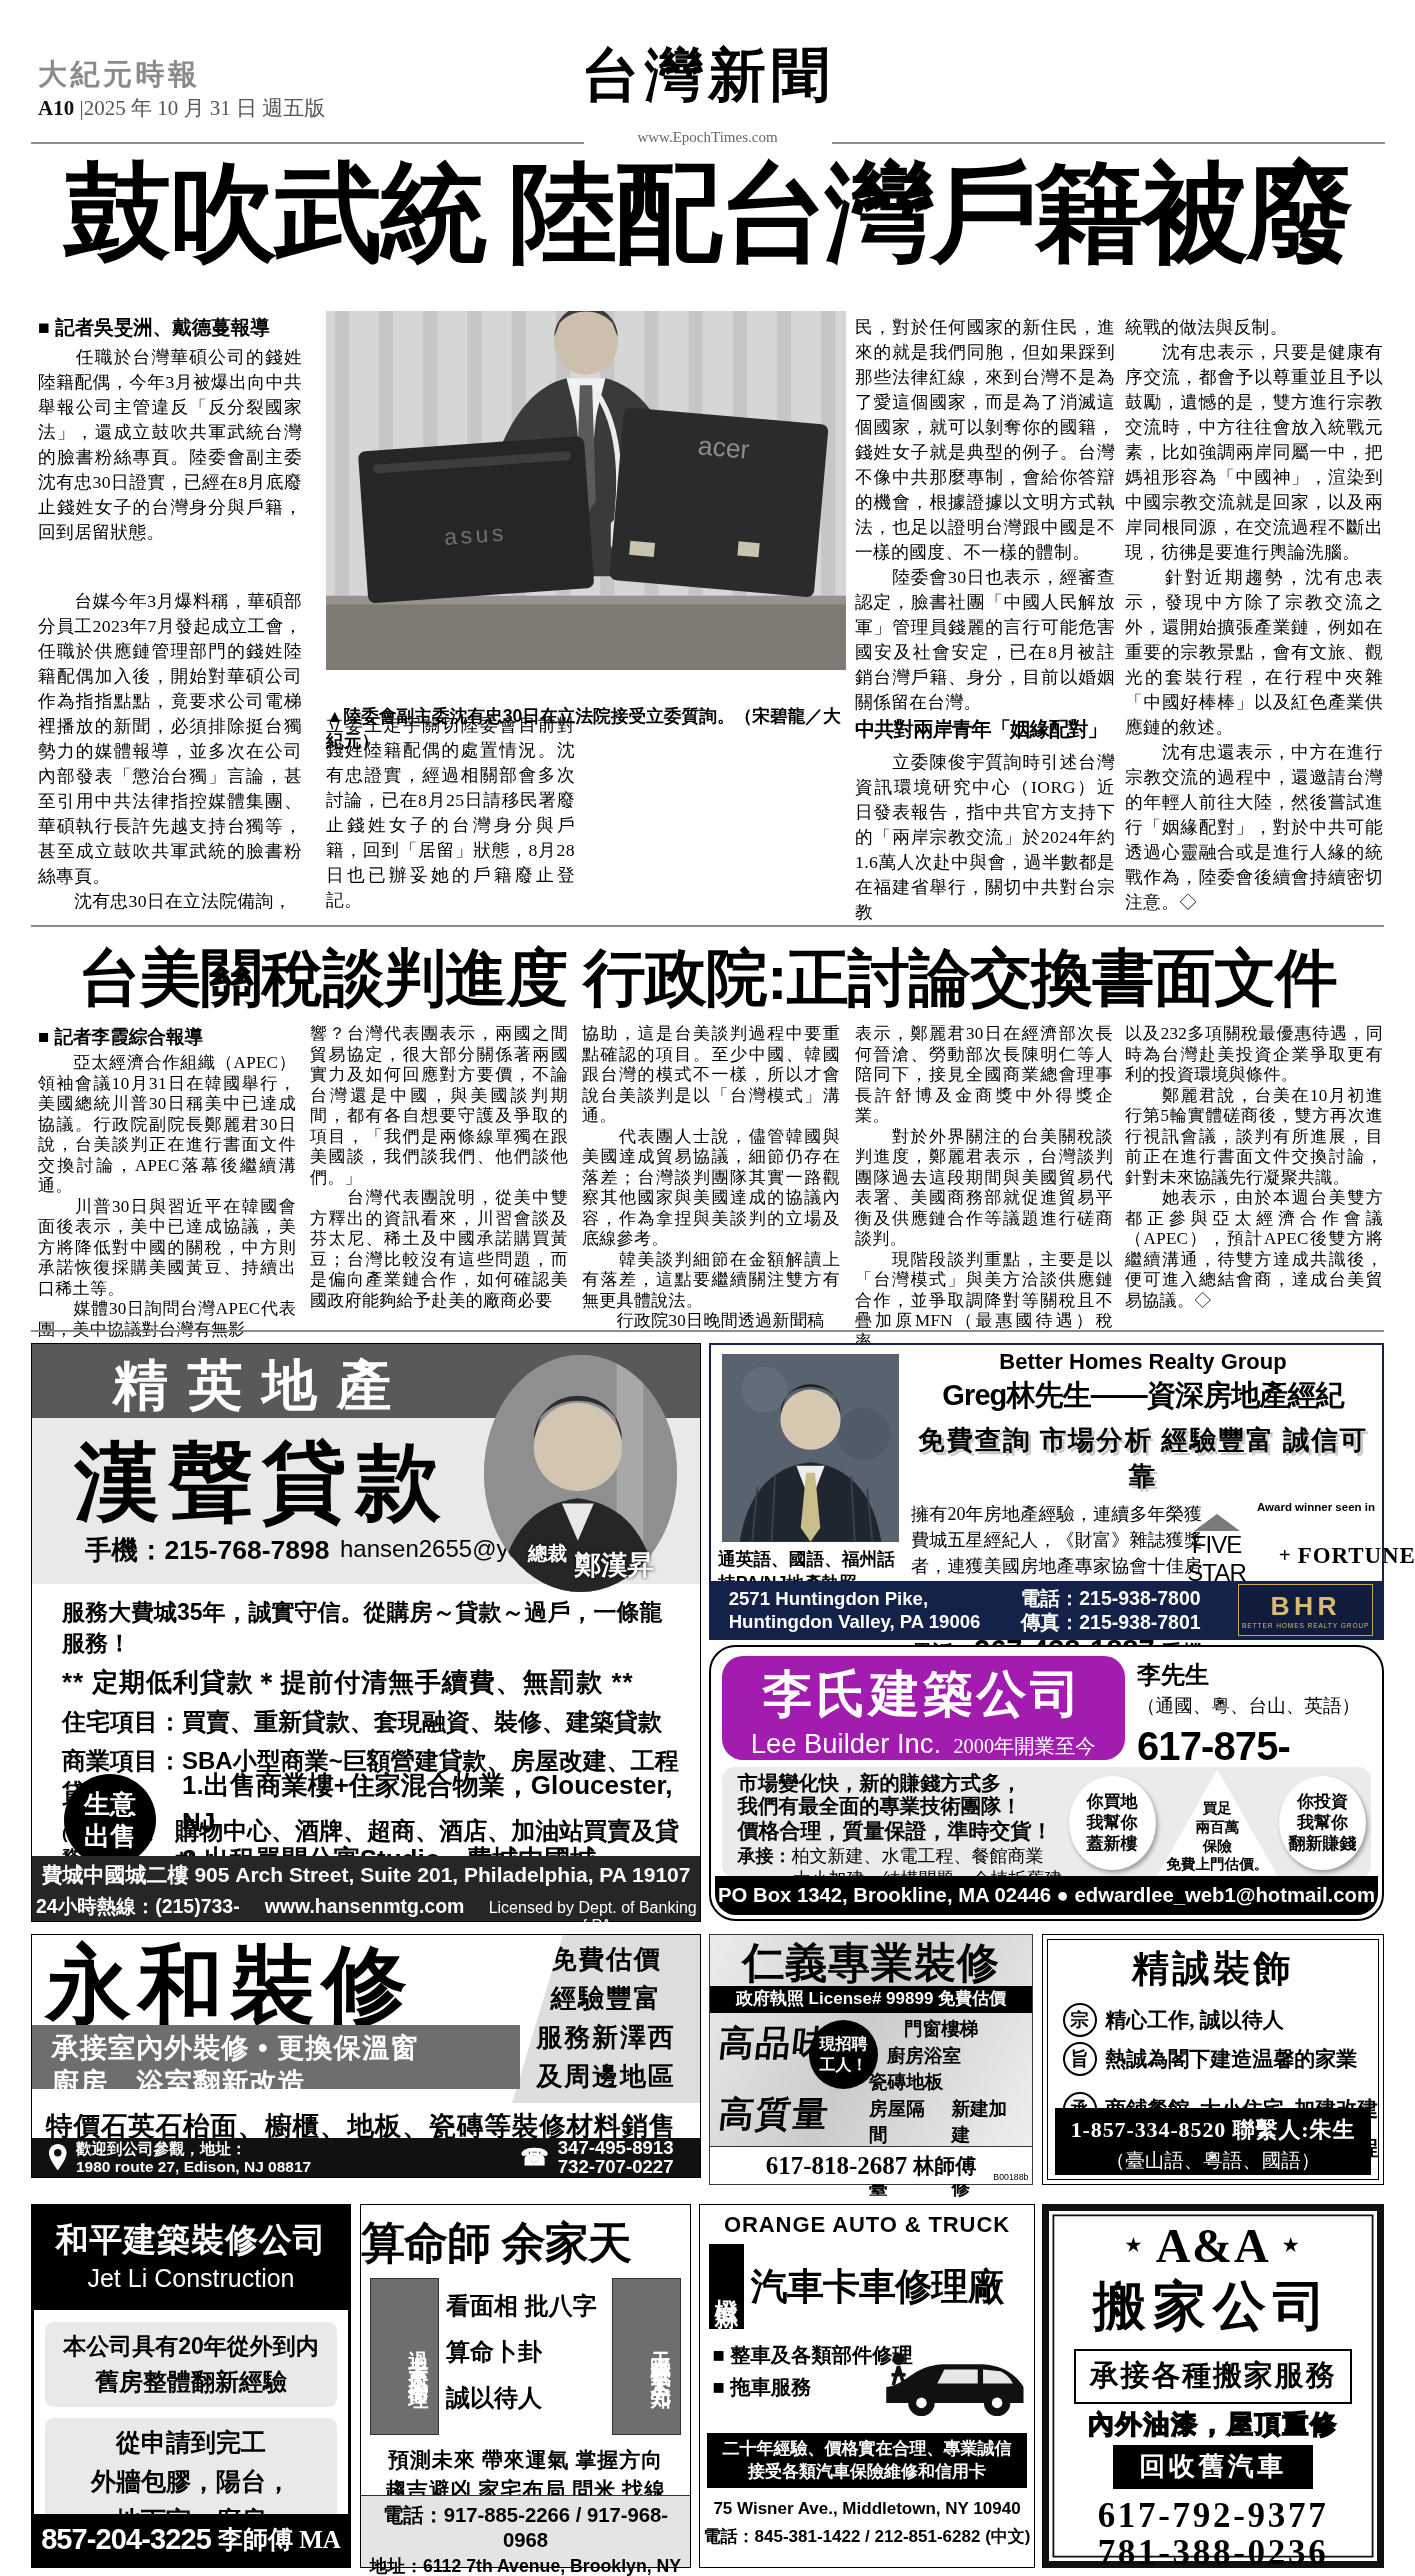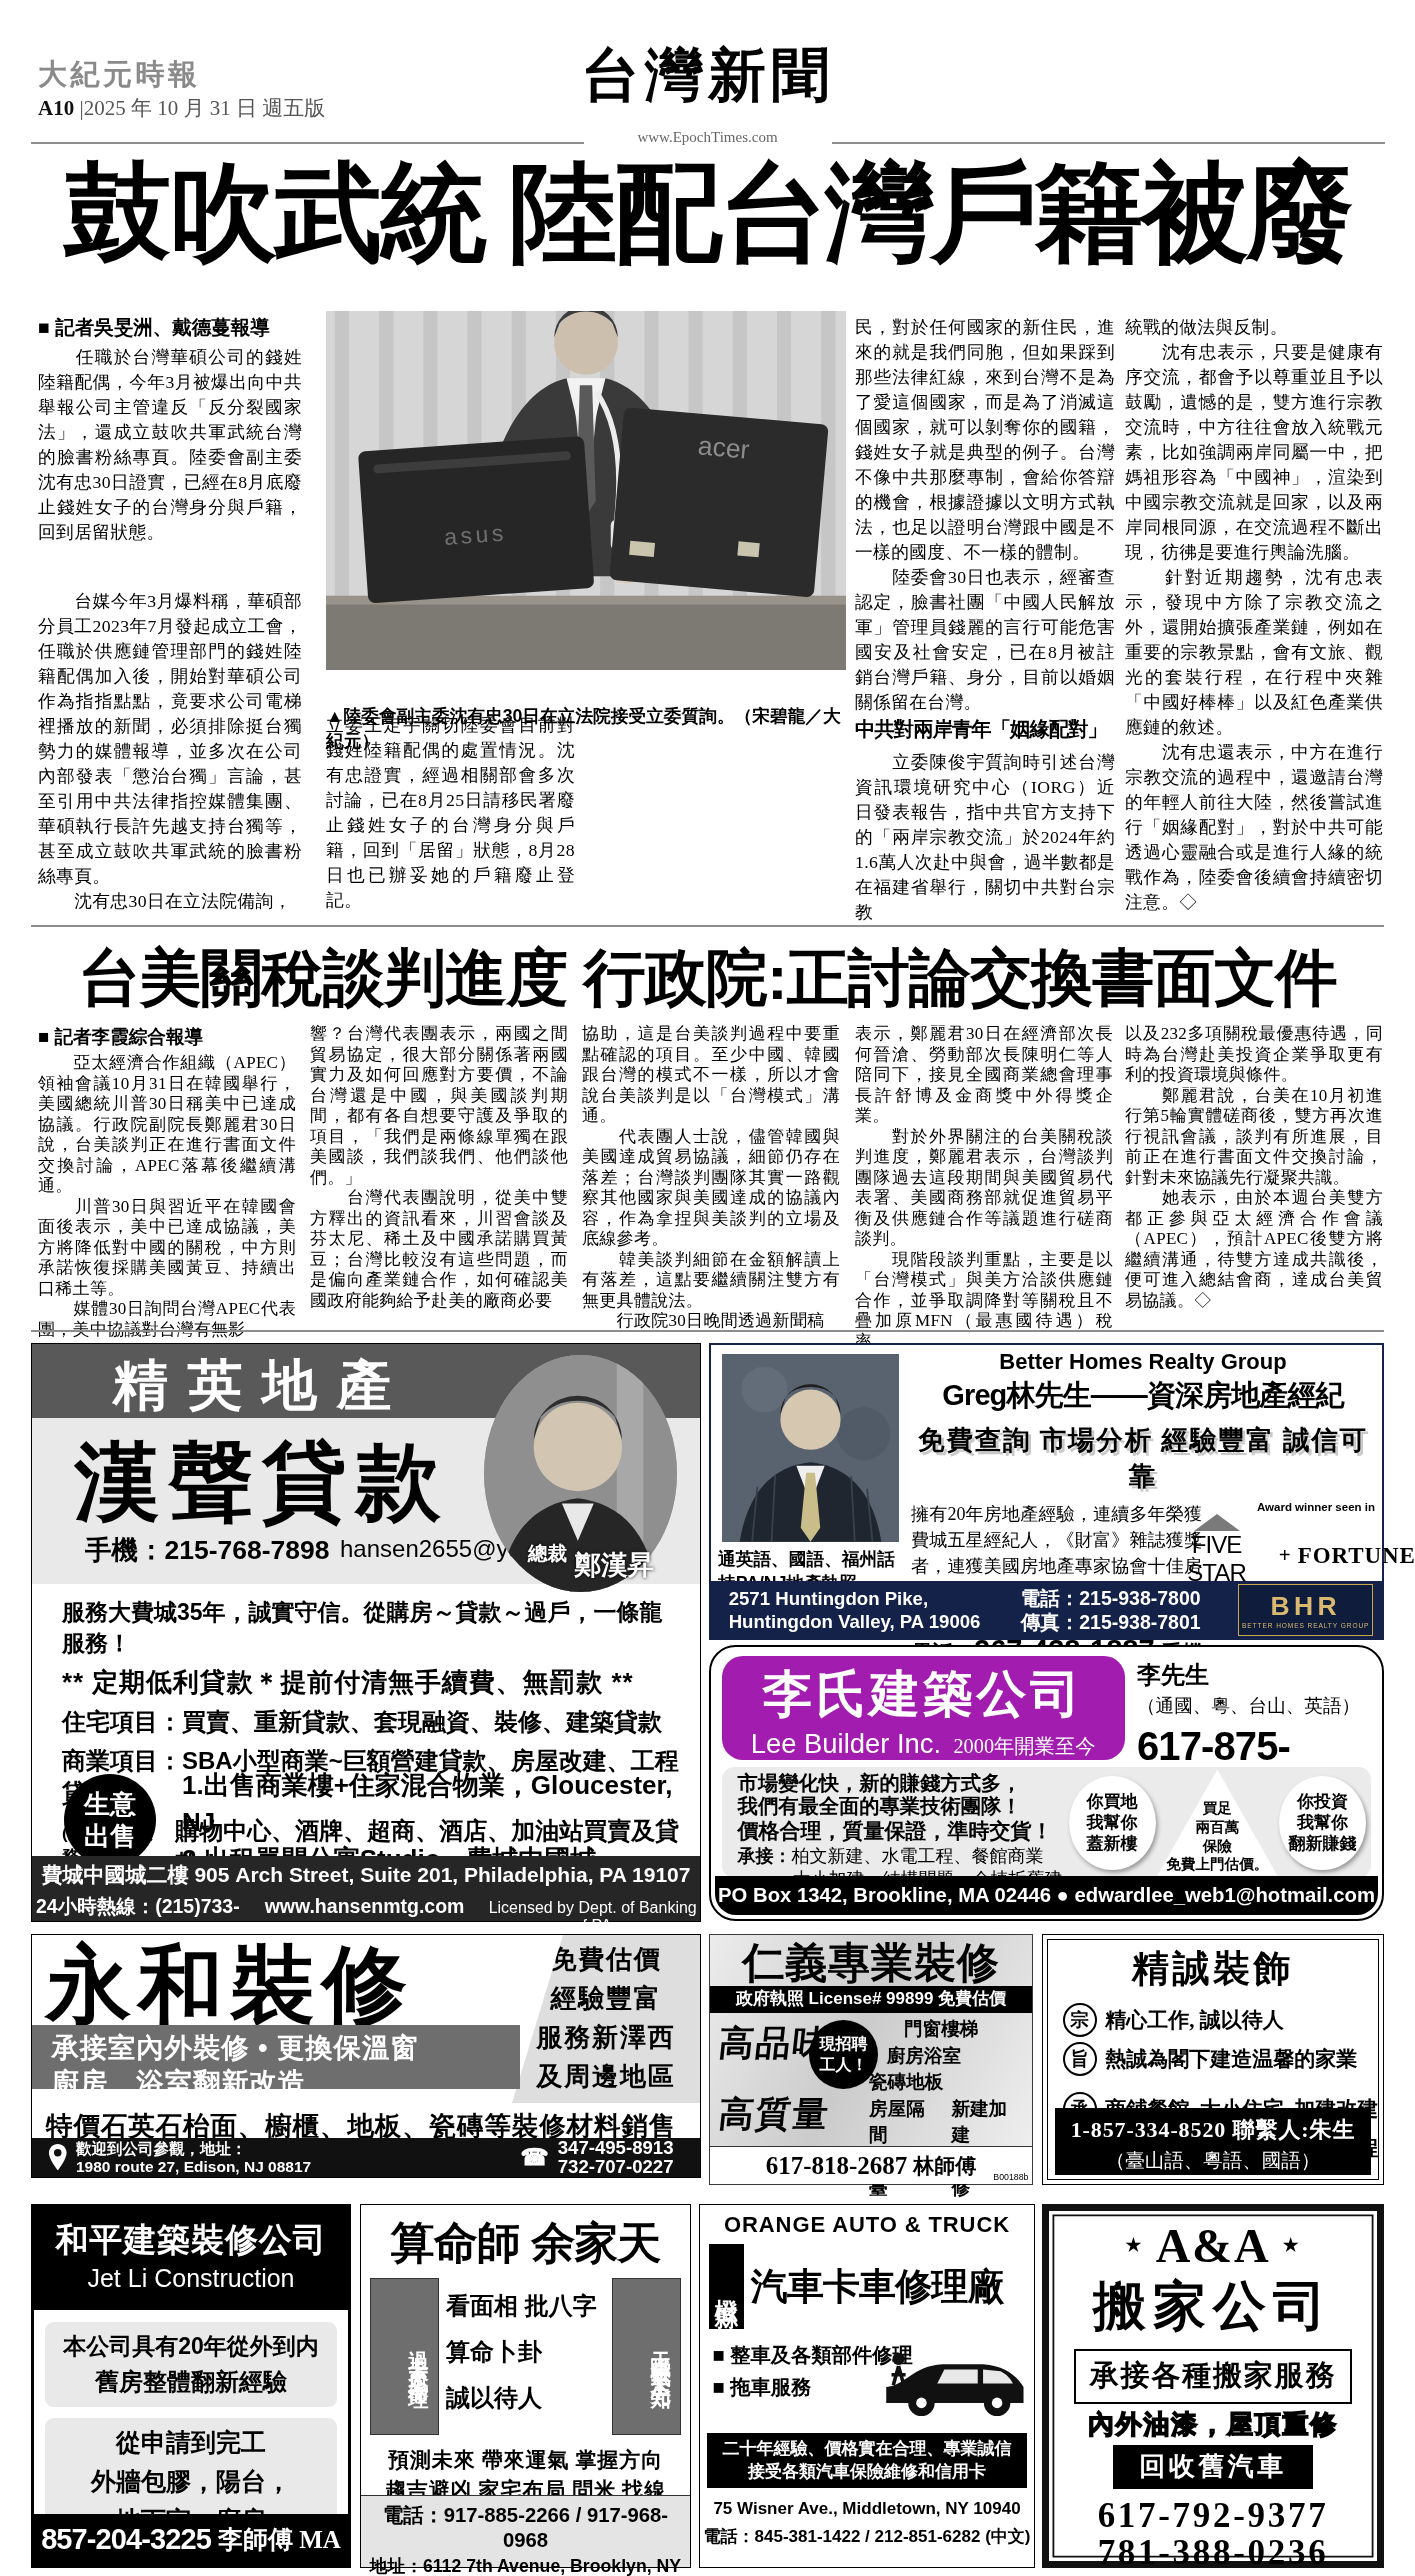--- a/index.html
+++ b/index.html
@@ -150,21 +150,21 @@
   .hp-b1{top:115px;height:85px;padding-top:7px;box-sizing:border-box;}
   .hp-b1 .a{font-size:23px;line-height:35px;} .hp-b1 .c{font-size:24px;line-height:35px;}
   .hp-b2{top:211px;height:126px;padding-top:5.3px;box-sizing:border-box;font-family:"Liberation Serif",serif;}
   .hp-b2 div{font-size:25px;line-height:39px;font-weight:900;}
   .hp-foot{position:absolute;left:0;right:0;bottom:0;height:51px;background:#000;color:#fff;display:flex;align-items:center;
            justify-content:center;gap:7px;white-space:nowrap;}
   .hp-tel{font-size:29px;font-weight:900;font-family:"Liberation Sans",sans-serif;letter-spacing:-0.9px;}
   .hp-name{font-size:25px;font-weight:900;}
   
   #ad-fs{border:1.8px solid #000;}
-  .fs-title{margin-top:8.8px;text-align:center;font-size:44px;font-weight:900;font-family:"Liberation Sans",sans-serif;letter-spacing:-0.9px;}
+  .fs-title{margin-top:8.8px;font-size:44px;font-weight:900;font-family:"Liberation Sans",sans-serif;letter-spacing:-0.9px;}
   .fs-vbox{position:absolute;top:73px;width:69px;height:157px;background:#6e6e6e;border:1.8px solid #333;color:#fff;
            writing-mode:vertical-rl;text-orientation:upright;display:flex;justify-content:center;
            font-size:20.3px;font-weight:900;letter-spacing:5.3px;line-height:32px;padding:3.5px;box-sizing:border-box;}
   .fs-mid{position:absolute;left:85px;right:85px;top:78px;text-align:left;}
   .fs-m{font-size:24px;font-weight:900;font-family:"Liberation Sans",sans-serif;line-height:46px;}
   .fs-l{position:absolute;left:0;right:0;text-align:center;font-size:21px;font-weight:900;letter-spacing:0.9px;}
   .fs-foot{position:absolute;left:0;right:0;bottom:0;height:71px;background:#e4e4e4;border-top:1.8px solid #333;text-align:center;}
   .fs-tel{font-size:20.3px;font-weight:900;font-family:"Liberation Sans",sans-serif;margin-top:5.3px;}
   .fs-a1{font-size:17.7px;font-weight:900;font-family:"Liberation Sans",sans-serif;margin-top:1.8px;}
   

